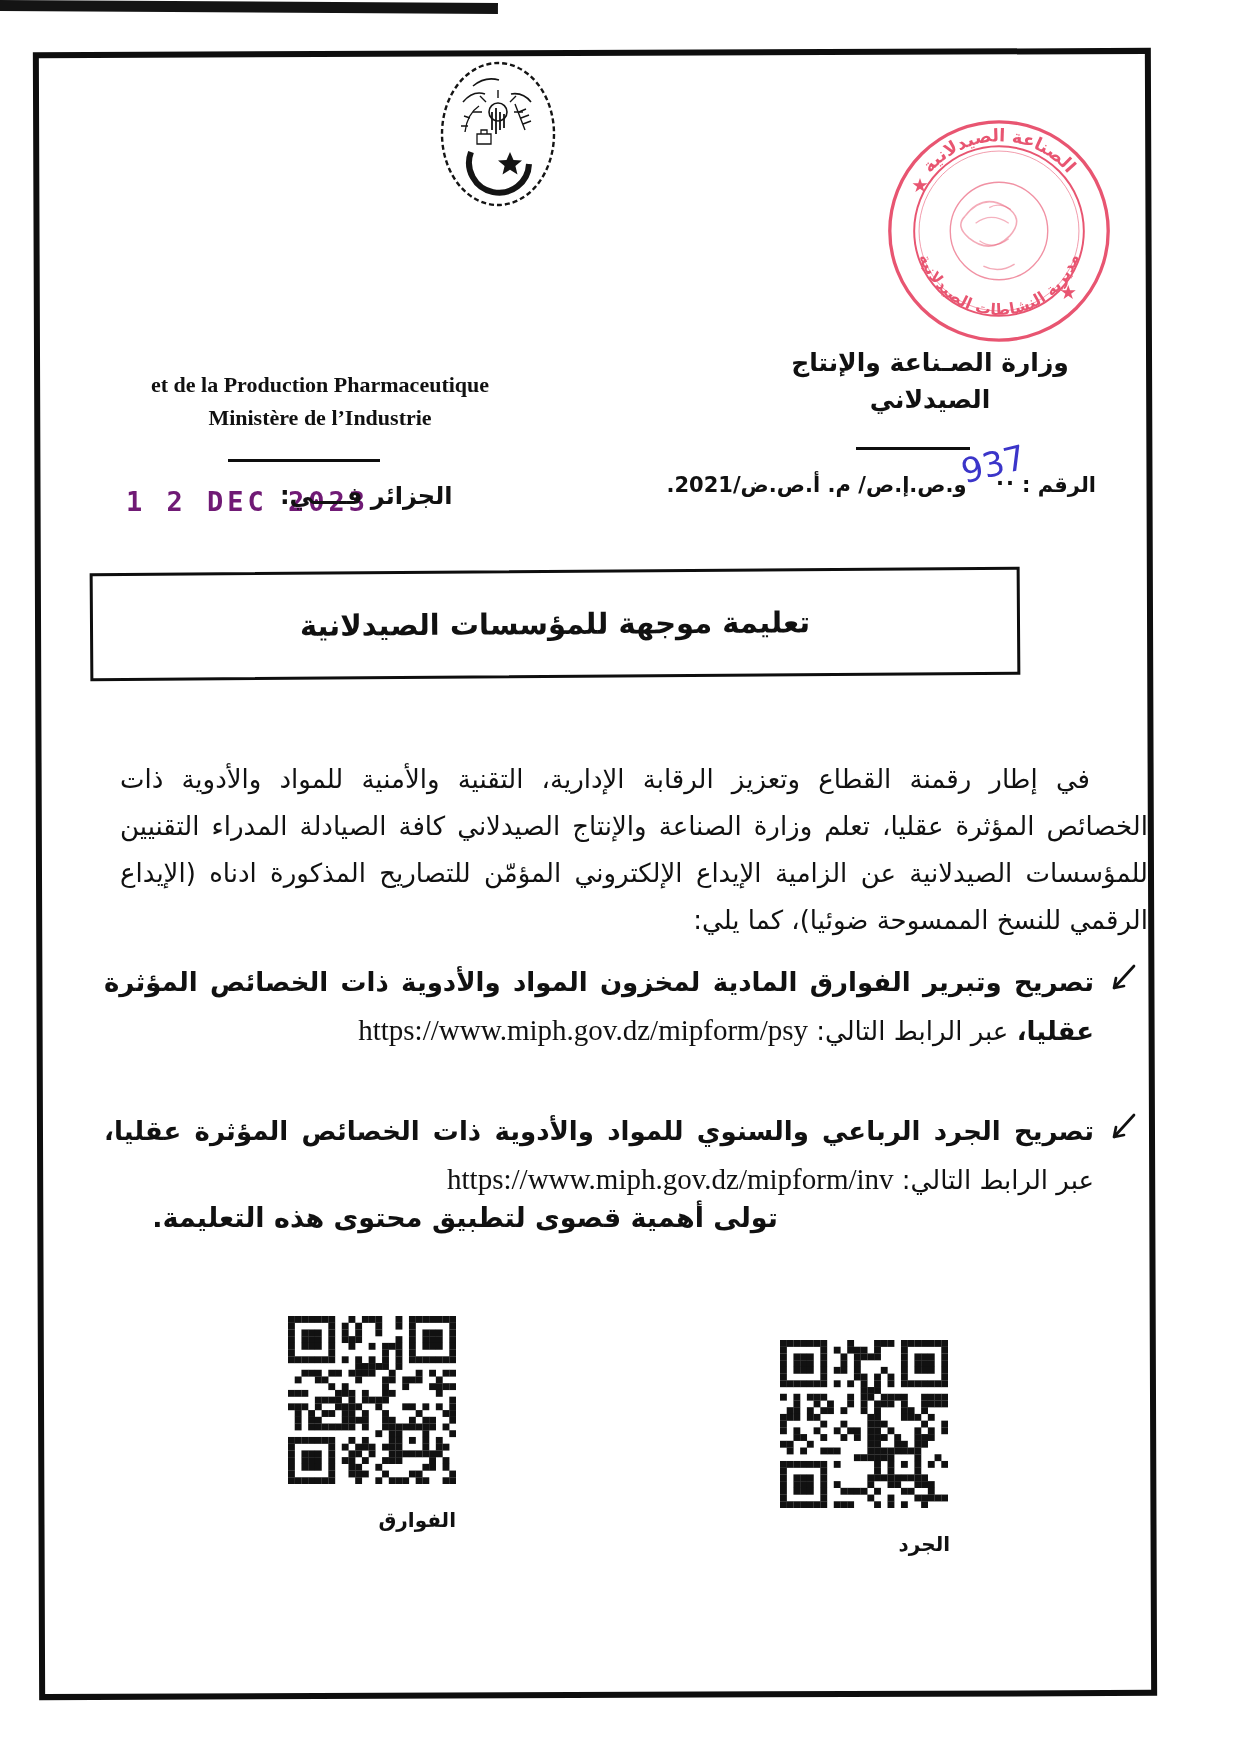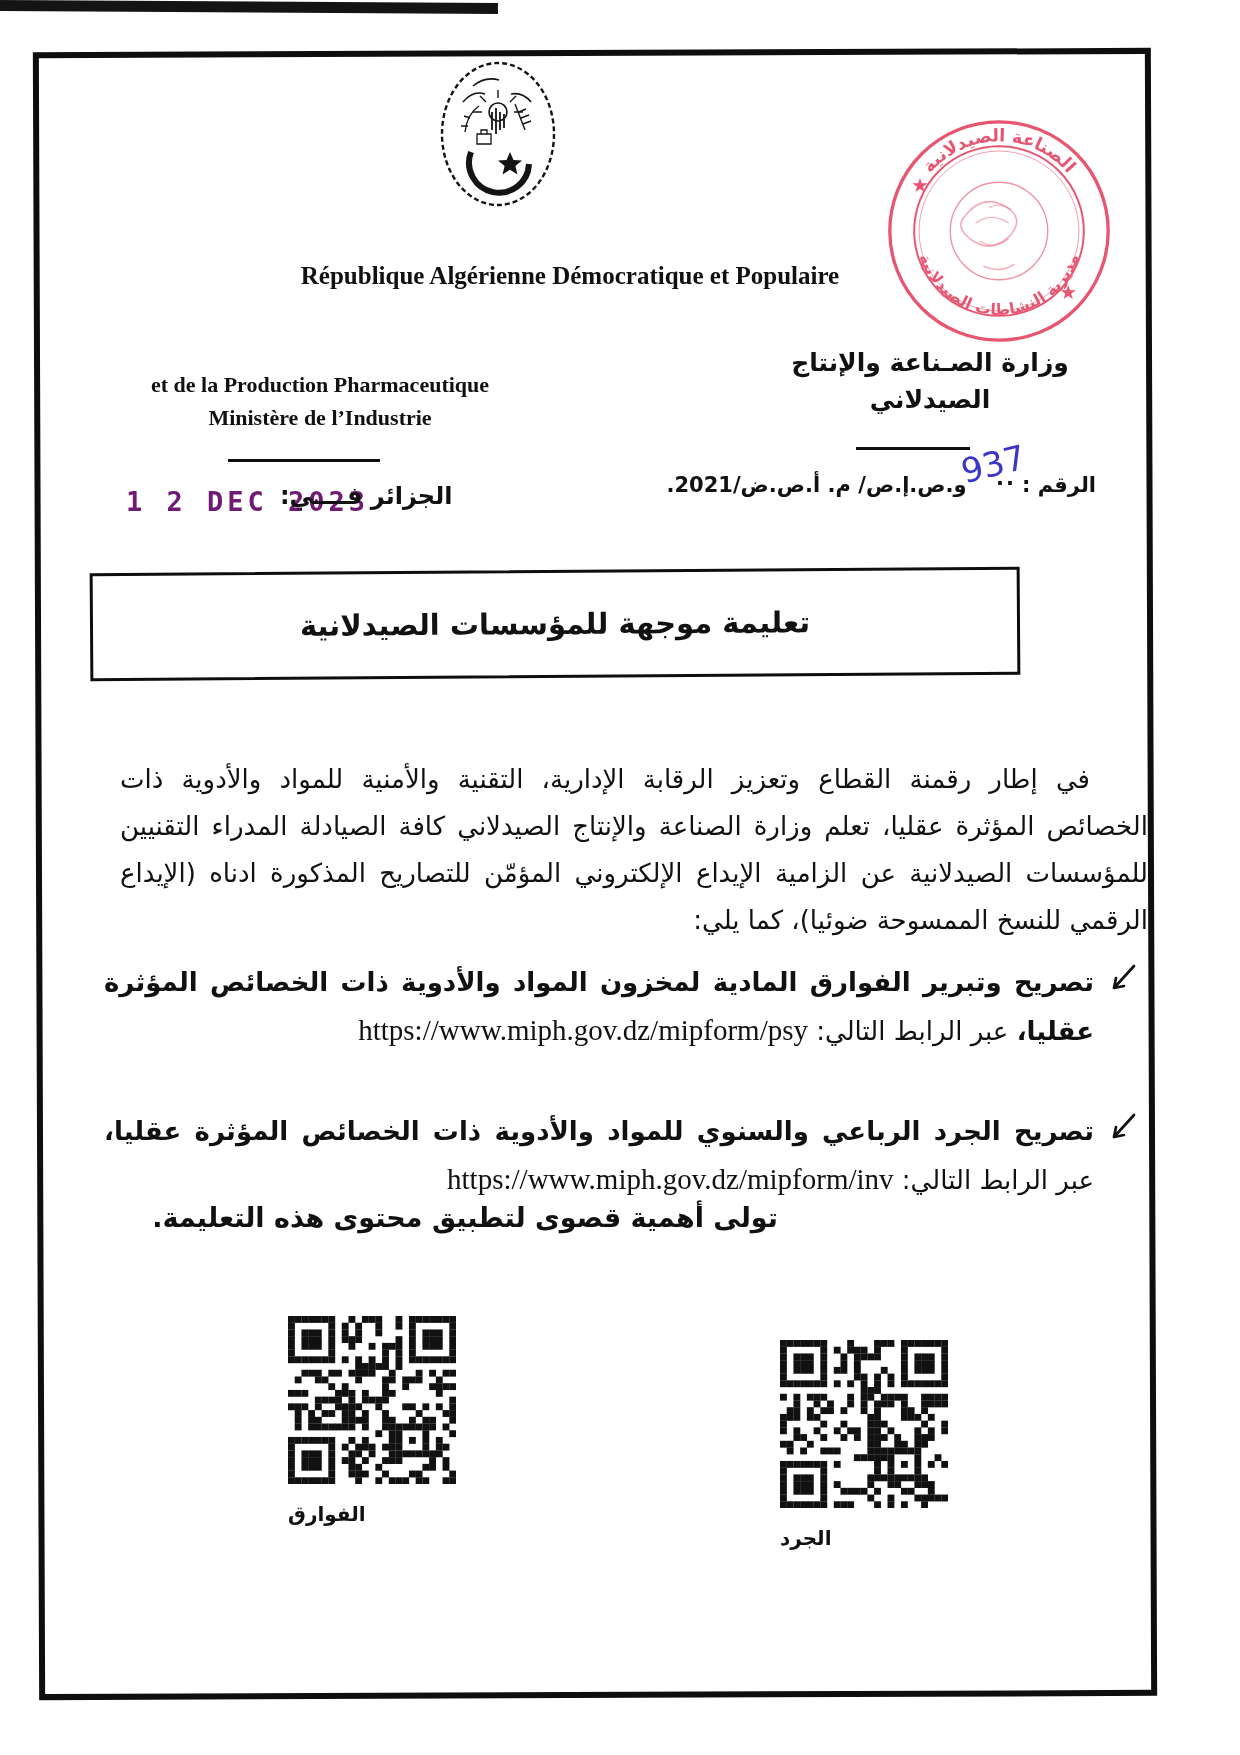--- a/index.html
+++ b/index.html
@@ -39,21 +39,21 @@
   .bullet{display:flex;gap:8px;align-items:flex-start;margin-bottom:52px;}
   .bullet .marker{flex:0 0 36px;padding-top:4px;}
   .bullet .btxt{flex:1;font-size:26px;line-height:48px;text-align:justify;}
   .bold{font-weight:bold;}
   .url{direction:ltr;unicode-bidi:embed;font-family:"Liberation Serif","DejaVu Serif",serif;font-size:29px;font-weight:400;}
   .closing{left:110px;top:1202px;width:710px;text-align:center;font-size:27px;font-weight:bold;direction:rtl;}
   
   .qr1{left:288px;top:1316px;width:168px;}
   .qr2{left:780px;top:1340px;width:170px;}
   .qr-box{width:168px;height:168px;}
-  .qr-label{margin-top:18px;text-align:left;font-size:20px;font-weight:bold;direction:rtl;}
+  .qr-label{margin-top:24px;text-align:right;font-size:20px;font-weight:bold;direction:rtl;}
 </style>
 </head>
 <body>
 
 <div class="page">
 
   <div class="abs scanbar"></div>
   <div class="abs frame"></div>
 
   <svg class="abs emblem" viewBox="0 0 122 156" xmlns="http://www.w3.org/2000/svg">
@@ -62,21 +62,20 @@
     <circle cx="61" cy="56" r="9" fill="none" stroke="#141414" stroke-width="1.6"></circle>
     <path d="M61 42 v-8 M49 46 l-6 -6 M73 46 l6 -6 M45 56 h-9 M77 56 h9" stroke="#141414" stroke-width="1.4"></path>
     <path d="M59 52 v26 M55 56 v18 M63 56 v18 M67 58 v14" stroke="#141414" stroke-width="1.8"></path>
     <path d="M78 48 l10 26 M82 56 l7 -3 M84 62 l8 -3 M86 68 l8 -3" stroke="#141414" stroke-width="1.4" fill="none"></path>
     <path d="M42 50 q-12 8 -14 26 M33 62 l-6 -2 M31 70 l-7 0" stroke="#141414" stroke-width="1.4" fill="none"></path>
     <path d="M40 78 h14 v10 h-14 z M44 74 h6 v4 h-6 z" fill="none" stroke="#141414" stroke-width="1.3"></path>
     <path d="M34 96 A 30 30 0 1 0 92 108" fill="none" stroke="#141414" stroke-width="6"></path>
     <path d="M73 96 l3.5 8 8.5 .6 -6.6 5.5 2.1 8.3 -7.5 -4.7 -7.5 4.7 2.1 -8.3 -6.6 -5.5 8.5 -.6 z" fill="#141414"></path>
   </svg>
 
-  <div class="abs hdr country-fr">République Algérienne Démocratique et Populaire</div>
 
   <svg class="abs stamp" viewBox="0 0 240 240" xmlns="http://www.w3.org/2000/svg">
     <g fill="none" stroke="#e64362">
       <circle cx="120" cy="120" r="112" stroke-width="3.4"></circle>
       <circle cx="120" cy="120" r="87" stroke-width="2"></circle>
       <circle cx="120" cy="120" r="82" stroke-width="1" opacity=".6"></circle>
       <circle cx="120" cy="120" r="50" stroke-width="1.4" opacity=".65"></circle>
       <path d="M85 105 q18 -24 42 -10 q20 12 4 30 q-20 20 -42 2 q-14 -12 -4 -22" stroke-width="1.6" opacity=".5"></path>
       <path d="M100 130 q14 10 30 -2 M96 112 q16 -12 34 0 M110 96 q10 -6 22 2" stroke-width="1.3" opacity=".45"></path>
       <path d="M104 156 q16 8 32 -2" stroke-width="1.5" opacity=".5"></path>

